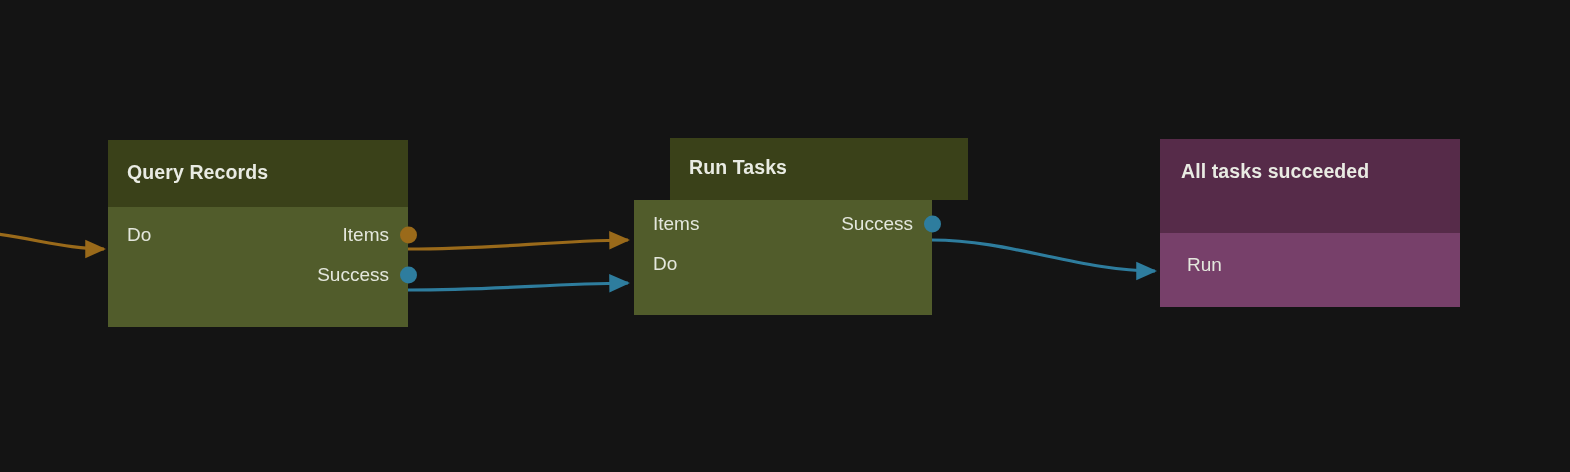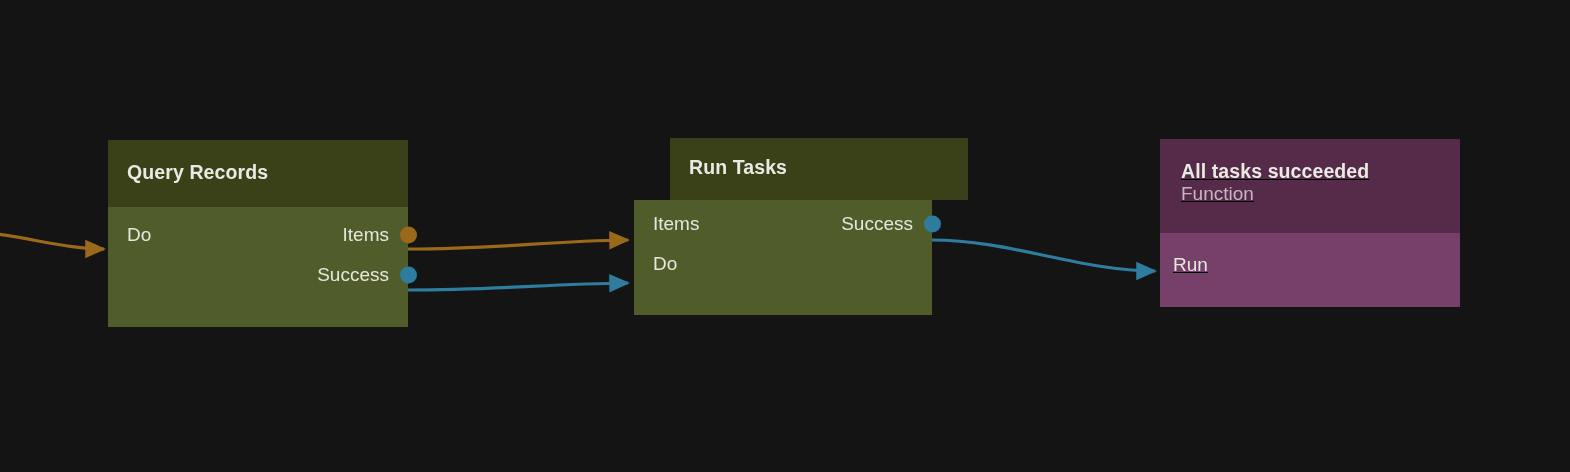--- a/index.html
+++ b/index.html
@@ -118,33 +118,32 @@
     background: #515c2b;
     padding-top: 4px;
   }
 
   
   #node-all-tasks-succeeded {
     left: 1160px;
     top: 139px;
     width: 300px;
     height: 168px;
-    text-decoration: underline;
   }
   #node-all-tasks-succeeded .node-header {
     height: 94px;
     background: #562b49;
     padding: 21px 0 0 21px;
   }
   #node-all-tasks-succeeded .node-body {
     height: 74px;
     background: #77406a;
     padding-top: 12px;
   }
-  #node-all-tasks-succeeded .port-label.in { margin-left: 13px; }
+  #node-all-tasks-succeeded .port-label.in { margin-left: 27px; }
 </style>
 </head>
 <body>
 
 <div id="canvas">
 
   <svg id="edge-layer" viewBox="0 0 1570 472" width="1570" height="472">
     <defs>
       <marker id="arrow-orange" viewBox="0 0 10 10" refX="9" refY="5" markerWidth="6.5" markerHeight="6.5" orient="auto-start-reverse">
         <path d="M 0 0.6 L 10 5 L 0 9.4 z" fill="#9a6a1a"></path>
@@ -192,21 +191,20 @@
       </div>
       <div class="port-row">
         <span class="port-label in">Do</span>
       </div>
     </div>
   </div>
 
   <div class="node" id="node-all-tasks-succeeded">
     <div class="node-header">
       <div class="node-title">All tasks succeeded</div>
-      <div class="node-subtitle">Function</div>
     </div>
     <div class="node-body">
       <div class="port-row">
         <span class="port-label in">Run</span>
       </div>
     </div>
   </div>
 
 </div>
 

